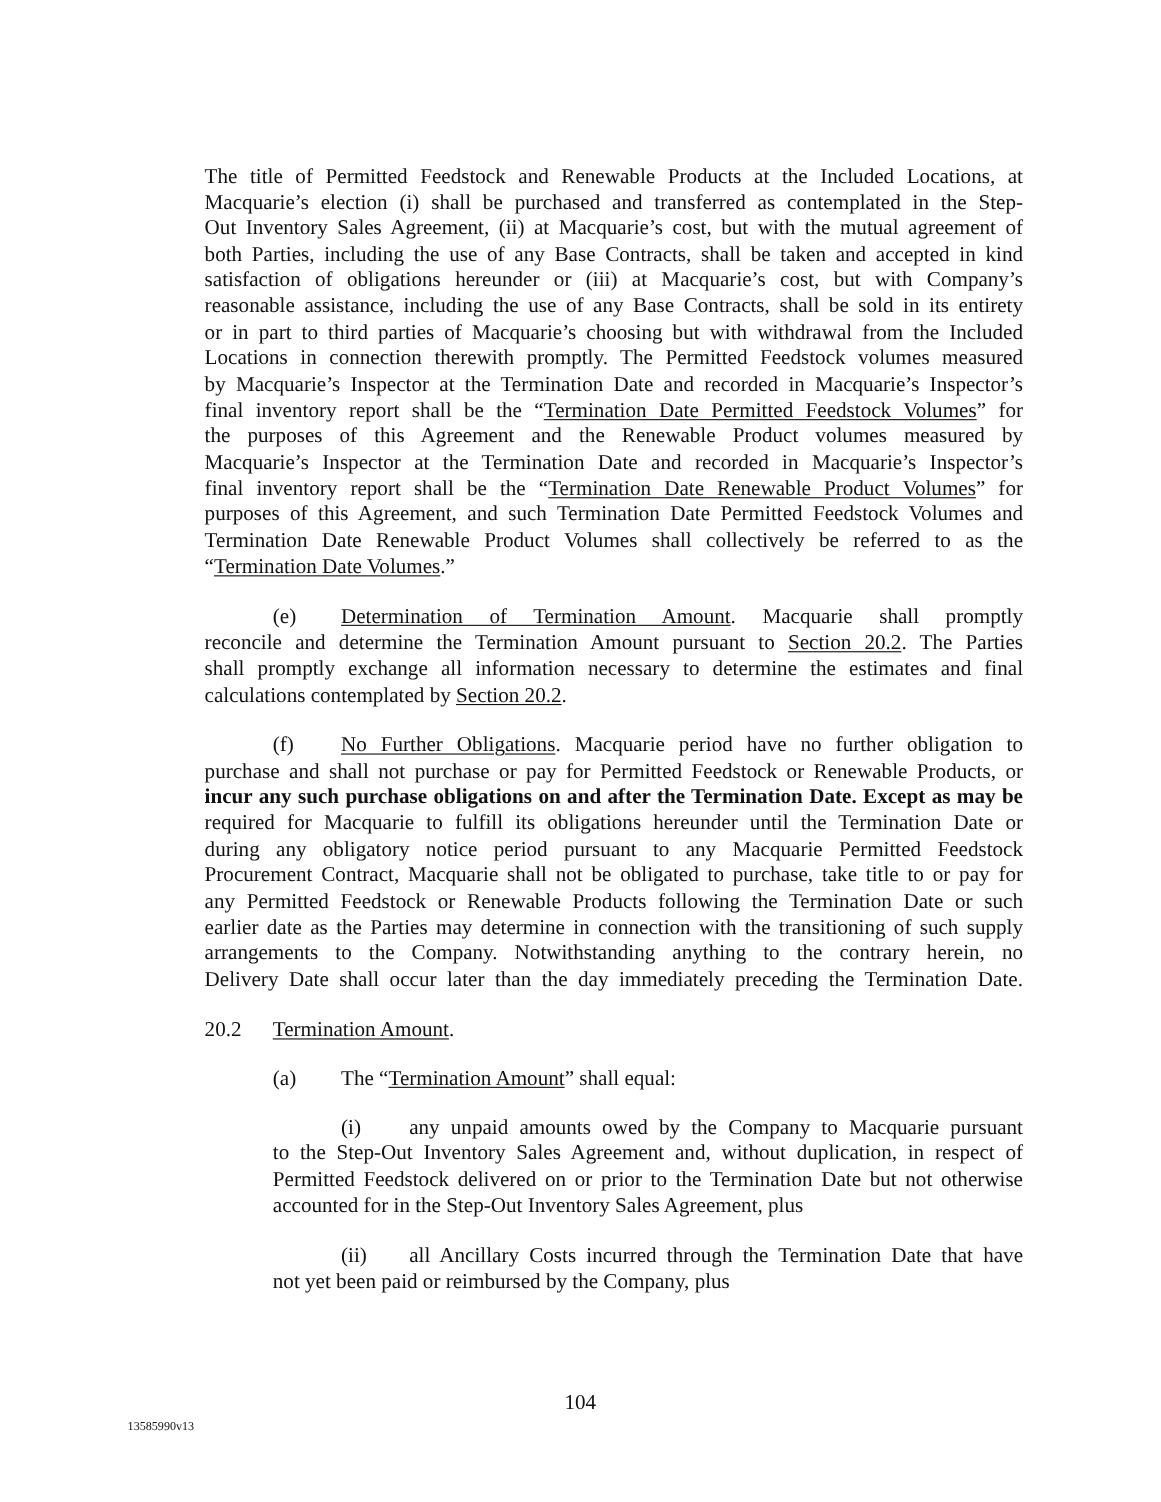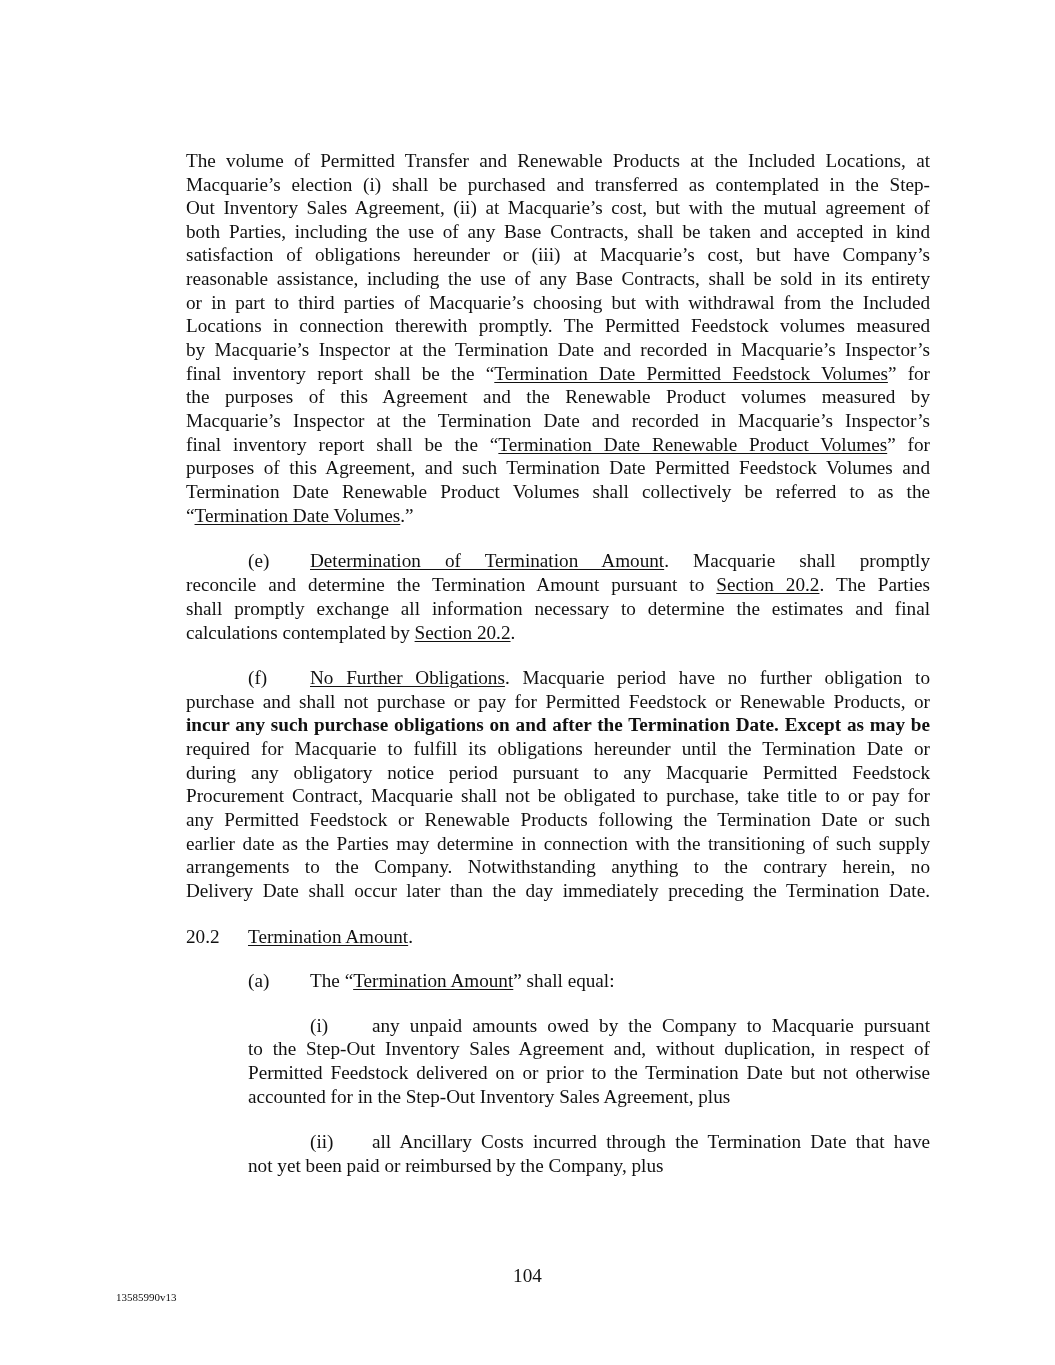--- a/index.html
+++ b/index.html
@@ -14,25 +14,25 @@
   .marker { display: inline-block; }
   .pagenum { position: absolute; top: 1265px; left: 0; width: 1055px; text-align: center;
              font-size: 19.2px; }
   .docid { position: absolute; top: 1291px; left: 116px; font-size: 11px; }
 </style>
 </head>
 <body>
 
 <div class="page">
 
-  <div class="line" style="top:149px;">The volume of Permitted Transfer and Renewable Products at the Included Locations, at</div>
+  <div class="line" style="top:149px;">The title of Permitted Feedstock and Renewable Products at the Included Locations, at</div>
   <div class="line" style="top:173px;">Macquarie’s election (i) shall be purchased and transferred as contemplated in the Step-</div>
   <div class="line" style="top:196px;">Out Inventory Sales Agreement, (ii) at Macquarie’s cost, but with the mutual agreement of</div>
   <div class="line" style="top:220px;">both Parties, including the use of any Base Contracts, shall be taken and accepted in kind</div>
-  <div class="line" style="top:243px;">satisfaction of obligations hereunder or (iii) at Macquarie’s cost, but have Company’s</div>
+  <div class="line" style="top:243px;">satisfaction of obligations hereunder or (iii) at Macquarie’s cost, but with Company’s</div>
   <div class="line" style="top:267px;">reasonable assistance, including the use of any Base Contracts, shall be sold in its entirety</div>
   <div class="line" style="top:291px;">or in part to third parties of Macquarie’s choosing but with withdrawal from the Included</div>
   <div class="line" style="top:314px;">Locations in connection therewith promptly.  The Permitted Feedstock volumes measured</div>
   <div class="line" style="top:338px;">by Macquarie’s Inspector at the Termination Date and recorded in Macquarie’s Inspector’s</div>
   <div class="line" style="top:362px;">
     <span>final inventory report shall be the “</span><span class="u">Termination Date Permitted Feedstock Volumes</span><span>” for</span>
   </div>
   <div class="line" style="top:385px;">the purposes of this Agreement and the Renewable Product volumes measured by</div>
   <div class="line" style="top:409px;">Macquarie’s Inspector at the Termination Date and recorded in Macquarie’s Inspector’s</div>
   <div class="line" style="top:433px;">

